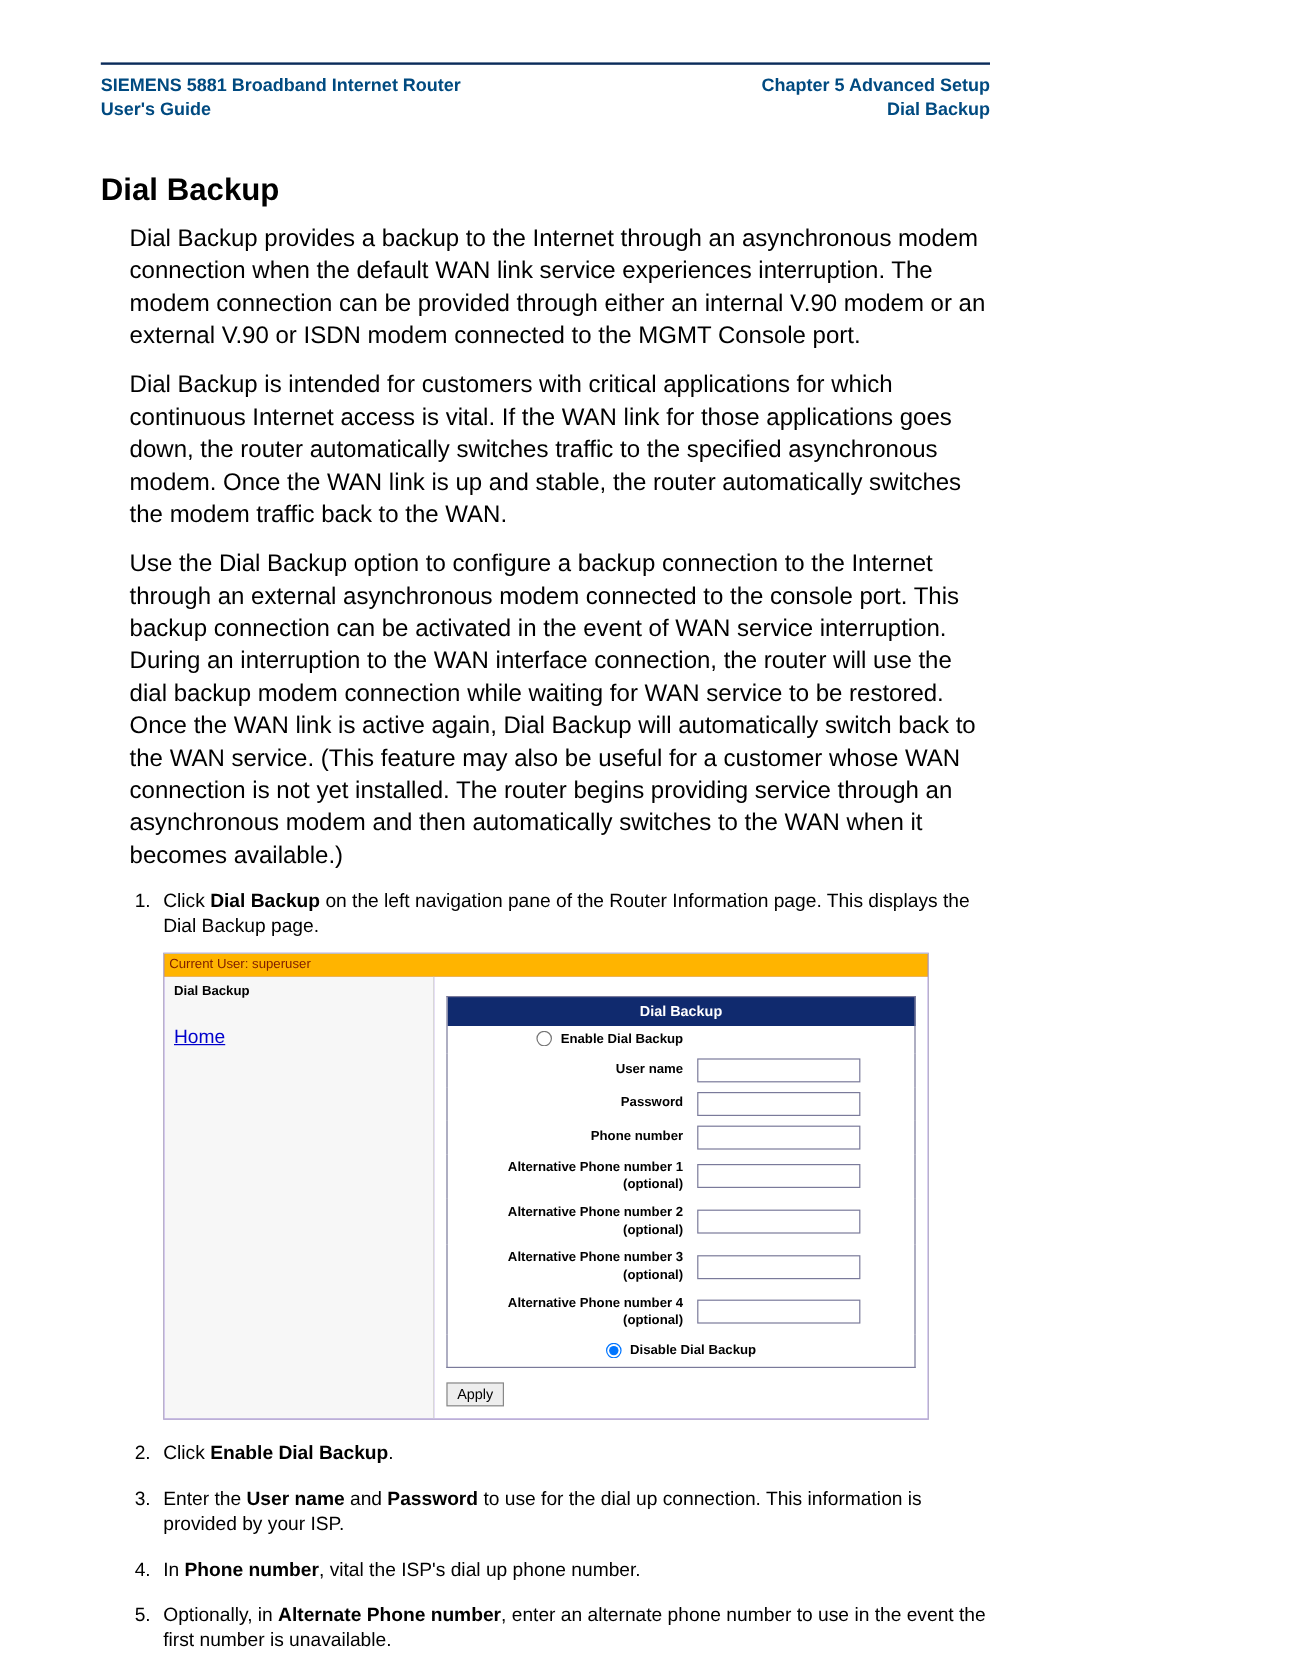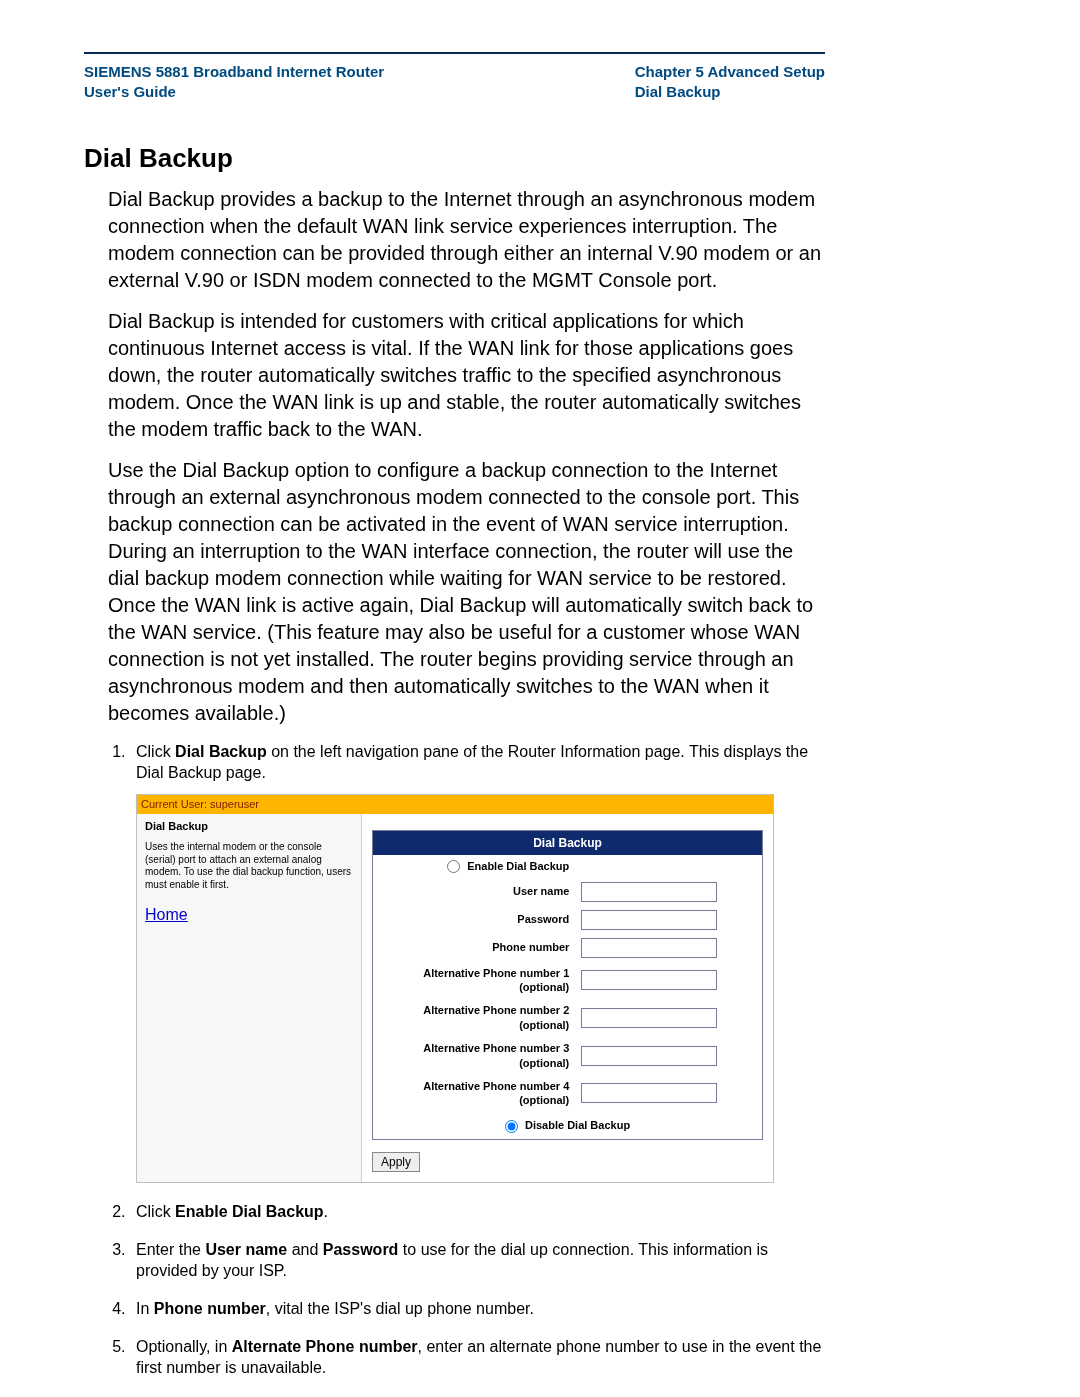--- a/index.html
+++ b/index.html
@@ -23,21 +23,21 @@
     padding-top: 8px;
     margin-bottom: 40px;
   }
   .header-left, .header-right {
     font-size: 15px;
     font-weight: bold;
     color: #004a80;
     line-height: 1.35;
   }
   .header-right {
-    text-align: left;
+    text-align: right;
   }
   h1.section-title {
     font-size: 26px;
     font-weight: bold;
     margin: 0 0 12px 0;
   }
   .body-text {
     margin-left: 24px;
     font-size: 20px;
     line-height: 1.35;
@@ -198,21 +198,20 @@
   <ol class="steps">
     <li>
       <span>Click </span><b>Dial Backup</b><span> on the left navigation pane of the Router Information page. This displays the Dial Backup page.</span>
 
       
       <div class="figure">
         <div class="current-user">Current User: superuser</div>
         <div class="figure-body">
           <div class="figure-side">
             <div class="panel-title">Dial Backup</div>
-            <div class="panel-desc">Uses the internal modem or the console (serial) port to attach an external analog modem.  To use the dial backup function, users must enable it first.</div>
             <a href="#" class="home">Home</a>
           </div>
           <div class="figure-main">
             <table class="form-table">
               <tbody>
                   <tr>
                     <th class="form-hdr" colspan="2">Dial Backup</th>
                   </tr>
               <tr>
                 <td class="label">

